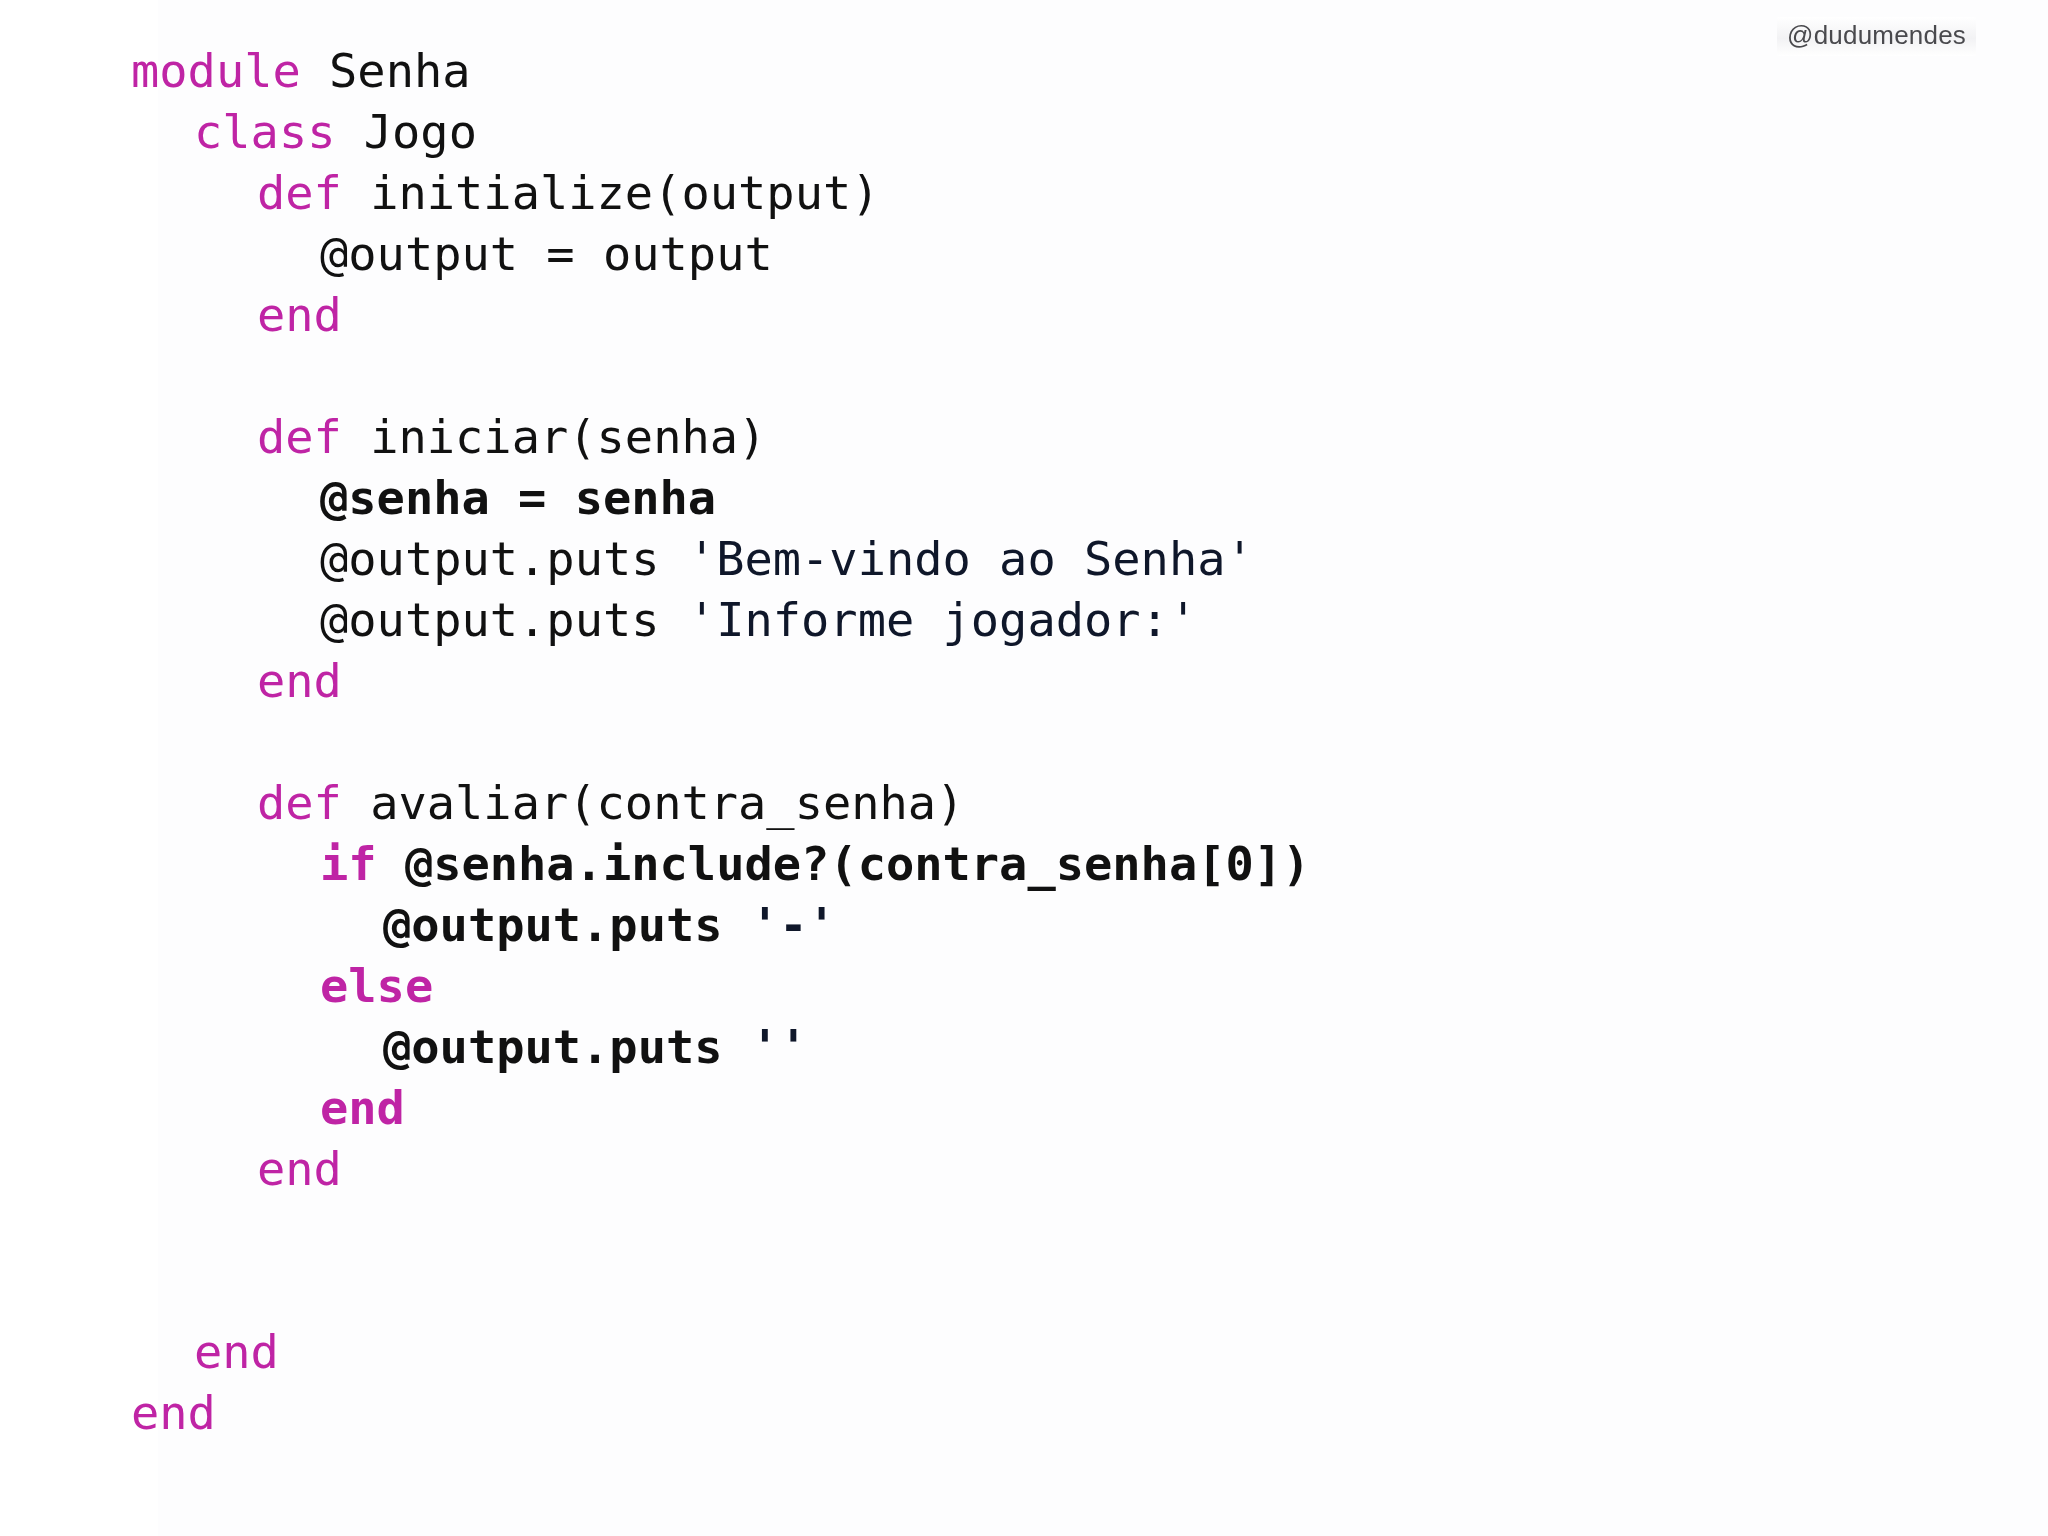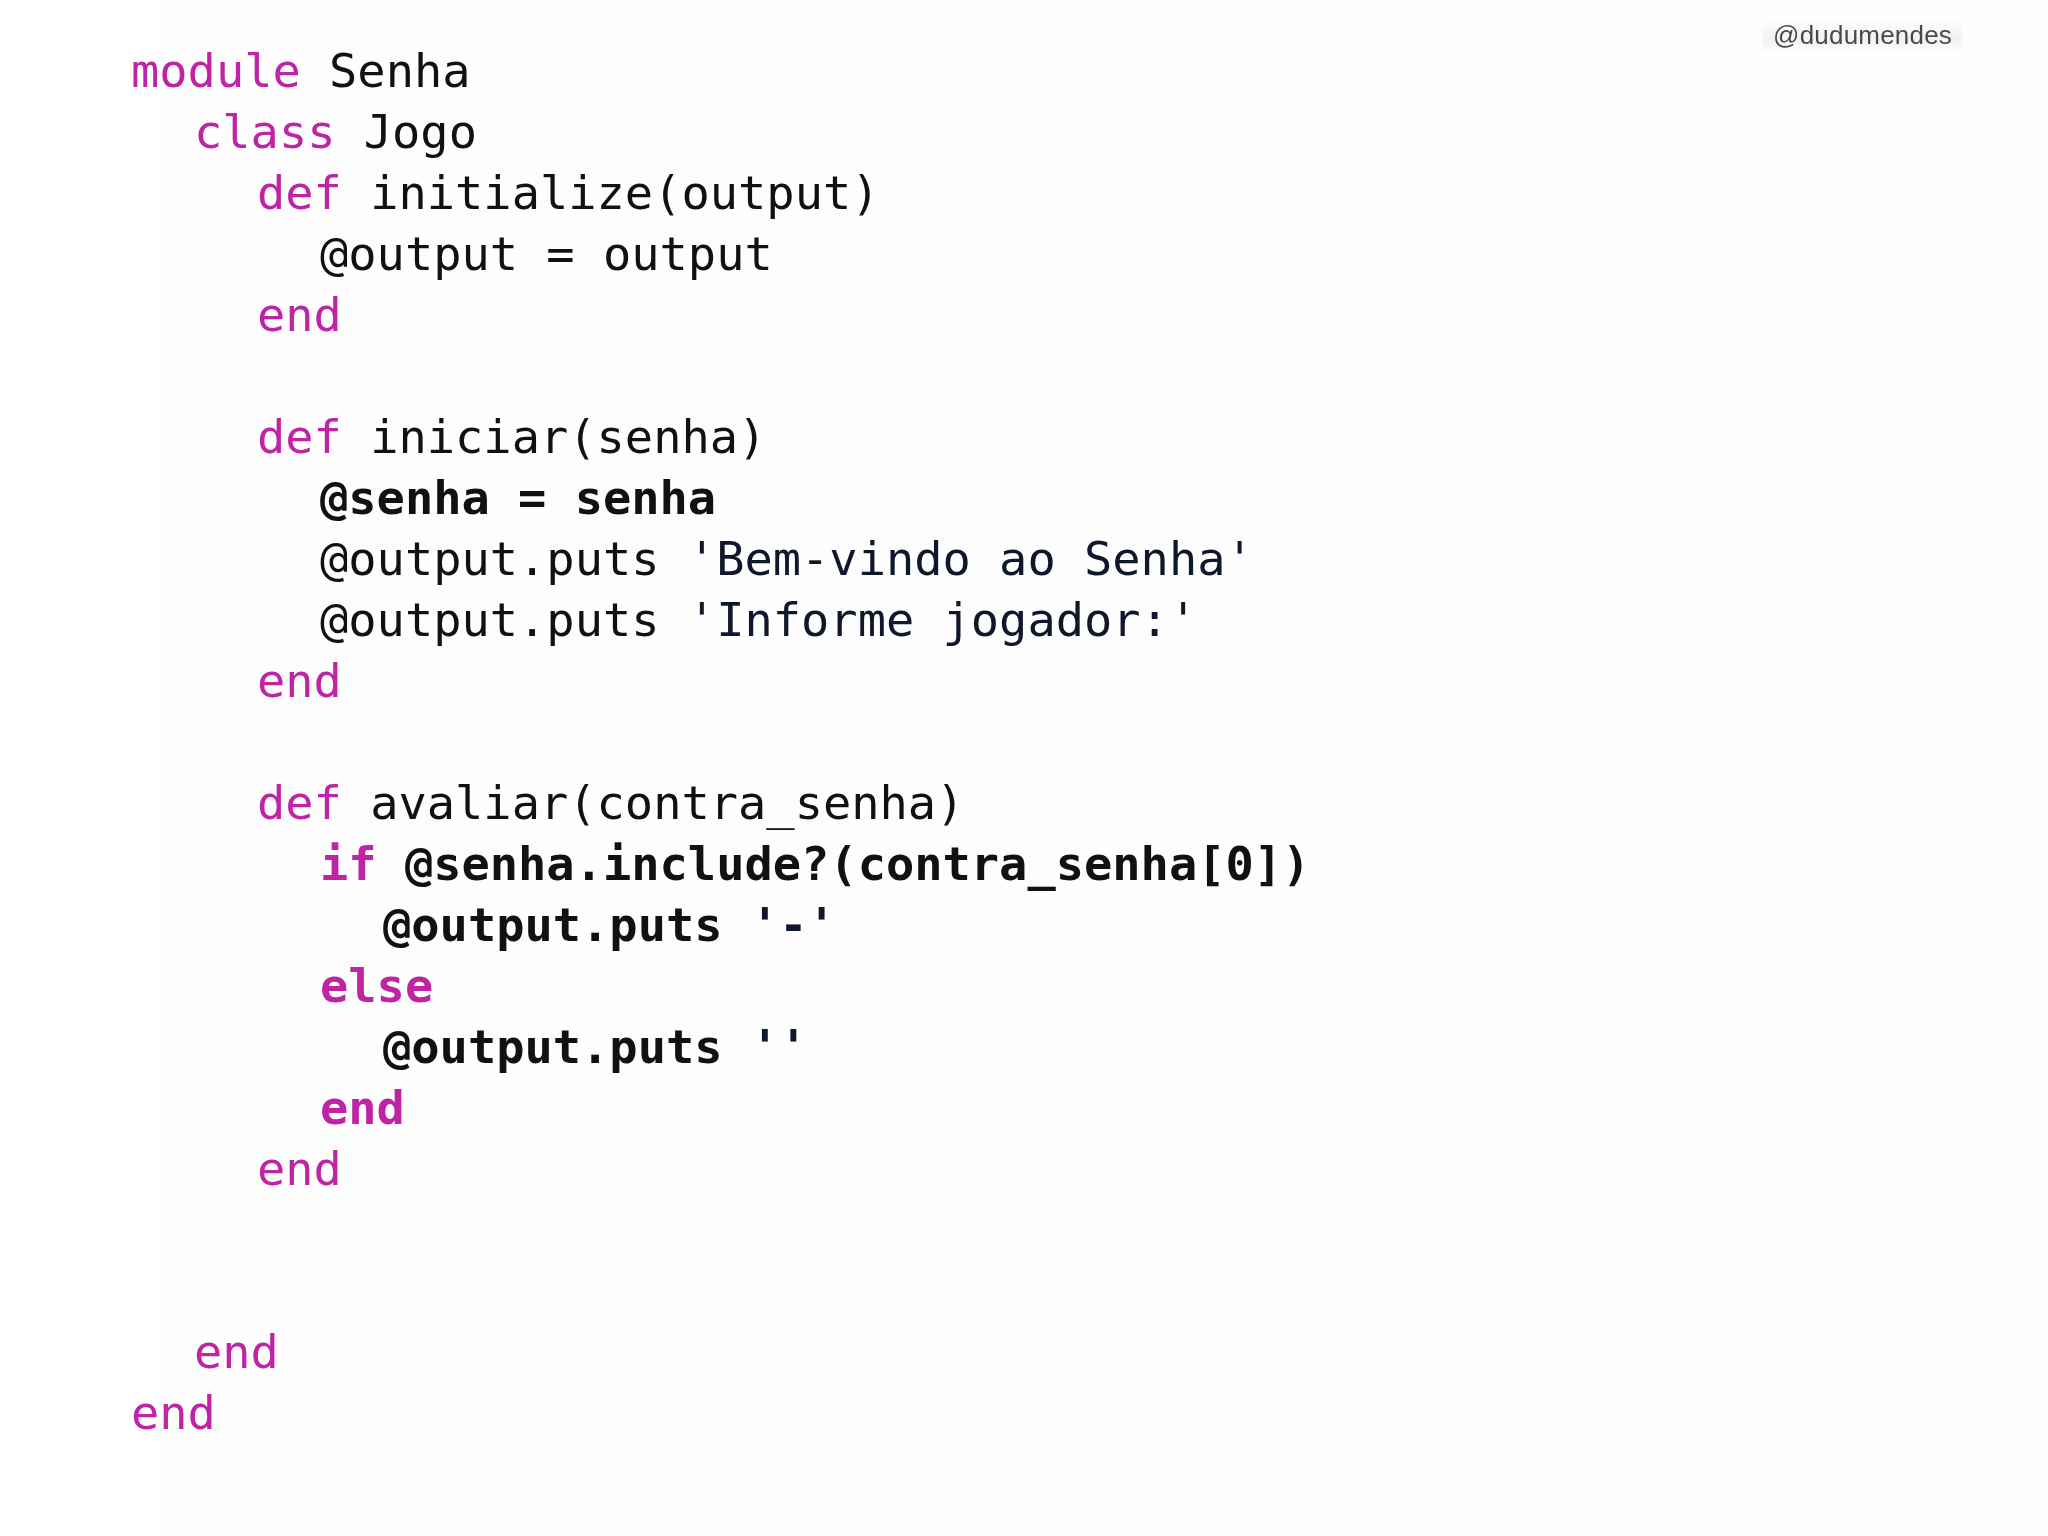--- a/index.html
+++ b/index.html
@@ -28,21 +28,21 @@
     left: 158px;
     top: 0;
     width: 1890px;
     height: 1536px;
     background: #fdfdfe;
   }
 
   
   #watermark {
     position: absolute;
-    right: 86px;
+    right: 72px;
     top: 17px;
     padding: 3px 10px 5px 10px;
     background: linear-gradient(180deg, #ffffff 0%, #f2f2f4 55%, #ffffff 100%);
     border-radius: 2px;
     z-index: 5;
   }
   #watermark .wm-text {
     font-family: "Liberation Sans", sans-serif;
     font-size: 26px;
     font-weight: 400;

